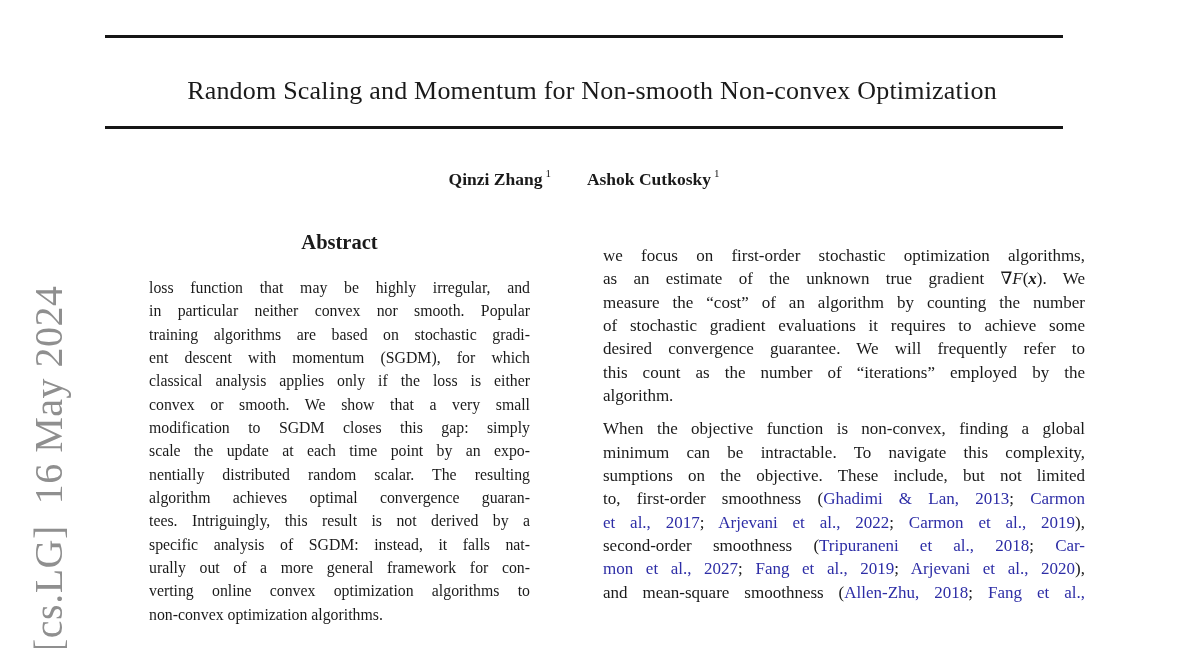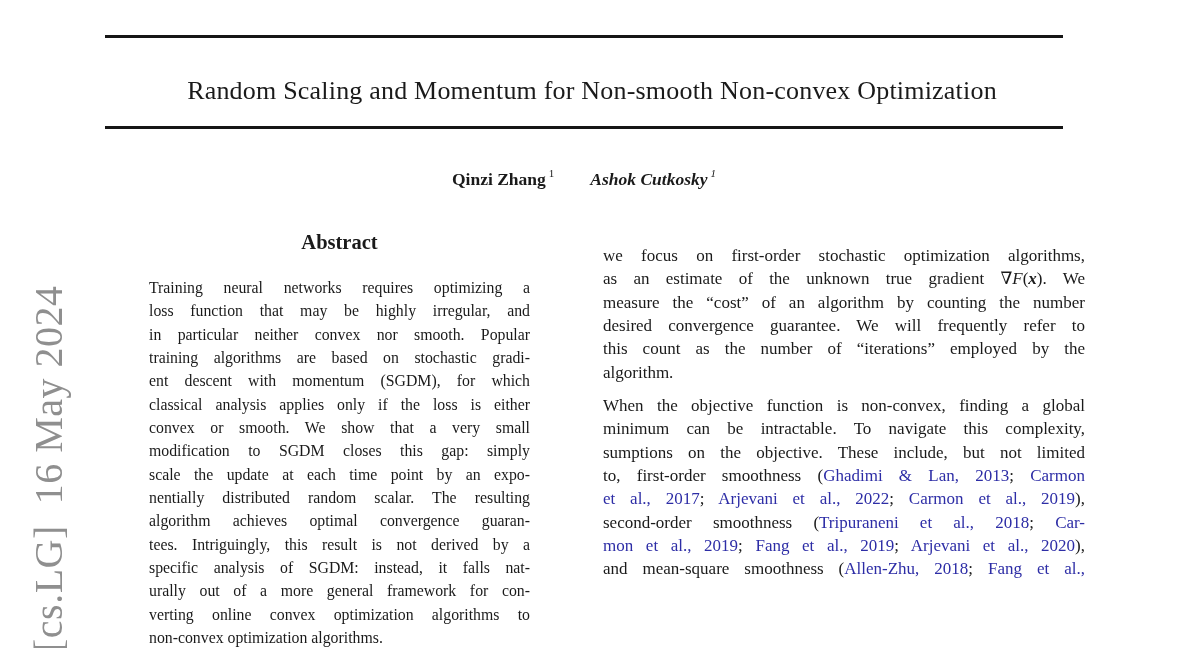--- a/index.html
+++ b/index.html
@@ -49,21 +49,21 @@
   }
   .authors {
     position: absolute;
     left: 105px;
     top: 168px;
     width: 958px;
     text-align: center;
     font-size: 17.5px;
     font-weight: bold;
   }
-  .author + .author { margin-left: 36px; font-style: italic; }
+  .author + .author { margin-left: 36px; }
   .author sup {
     font-size: 11px;
     font-weight: normal;
     position: relative;
     top: -1px;
     margin-left: 3px;
   }
   .abstract-heading {
     position: absolute;
     left: 149px;
@@ -111,21 +111,20 @@
   <h1 class="title">Random Scaling and Momentum for Non-smooth Non-convex Optimization</h1>
 
   <div class="rule rule-bottom"></div>
 
   <div class="authors" id="authors"><span class="author">Qinzi Zhang<sup>1</sup></span><span class="author">Ashok Cutkosky<sup>1</sup></span></div>
 
   <div class="abstract-heading">Abstract</div>
 
   <div class="abstract-body" id="abstract-body">
       <div class="para">
-        <div class="line"><span>Training neural networks requires optimizing a</span></div>
         <div class="line"><span>loss function that may be highly irregular, and</span></div>
         <div class="line"><span>in particular neither convex nor smooth. Popular</span></div>
         <div class="line"><span>training algorithms are based on stochastic gradi-</span></div>
         <div class="line"><span>ent descent with momentum (SGDM), for which</span></div>
         <div class="line"><span>classical analysis applies only if the loss is either</span></div>
         <div class="line"><span>convex or smooth.  We show that a very small</span></div>
         <div class="line"><span>modification to SGDM closes this gap: simply</span></div>
         <div class="line"><span>scale the update at each time point by an expo-</span></div>
         <div class="line"><span>nentially distributed random scalar. The resulting</span></div>
         <div class="line"><span>algorithm achieves optimal convergence guaran-</span></div>
@@ -135,29 +134,30 @@
         <div class="line"><span>verting online convex optimization algorithms to</span></div>
         <div class="line last"><span>non-convex optimization algorithms.</span></div>
       </div>
     </div>
 
   <div class="right-col" id="right-col">
       <div class="para">
         <div class="line"><span>we focus on first-order stochastic optimization algorithms,</span></div>
         <div class="line"><span>as an estimate of the unknown true gradient </span><span>∇</span><span class="mit">F</span><span>(</span><span class="mbi">x</span><span>)</span><span>.  We</span></div>
         <div class="line"><span>measure the “cost” of an algorithm by counting the number</span></div>
+        <div class="line"><span>of stochastic gradient evaluations it requires to achieve some</span></div>
         <div class="line"><span>desired convergence guarantee. We will frequently refer to</span></div>
         <div class="line"><span>this count as the number of “iterations” employed by the</span></div>
         <div class="line last"><span>algorithm.</span></div>
       </div>
       <div class="para">
         <div class="line"><span>When the objective function is non-convex, finding a global</span></div>
         <div class="line"><span>minimum can be intractable. To navigate this complexity,</span></div>
         <div class="line"><span>sumptions on the objective. These include, but not limited</span></div>
         <div class="line"><span>to, first-order smoothness (</span><span class="cite">Ghadimi &amp; Lan, 2013</span><span>; </span><span class="cite">Carmon</span></div>
         <div class="line"><span class="cite">et al., 2017</span><span>; </span><span class="cite">Arjevani et al., 2022</span><span>; </span><span class="cite">Carmon et al., 2019</span><span>),</span></div>
         <div class="line"><span>second-order smoothness (</span><span class="cite">Tripuraneni et al., 2018</span><span>; </span><span class="cite">Car-</span></div>
-        <div class="line"><span class="cite">mon et al., 2019</span><span>; </span><span class="cite">Fang et al., 2019</span><span>; </span><span class="cite">Arjevani et al., 2020</span><span>),</span></div>
+        <div class="line"><span class="cite">mon et al., 2027</span><span>; </span><span class="cite">Fang et al., 2019</span><span>; </span><span class="cite">Arjevani et al., 2020</span><span>),</span></div>
         <div class="line"><span>and mean-square smoothness (</span><span class="cite">Allen-Zhu, 2018</span><span>; </span><span class="cite">Fang et al.,</span></div>
       </div>
     </div>
 
 </div>
 
 </body></html>

